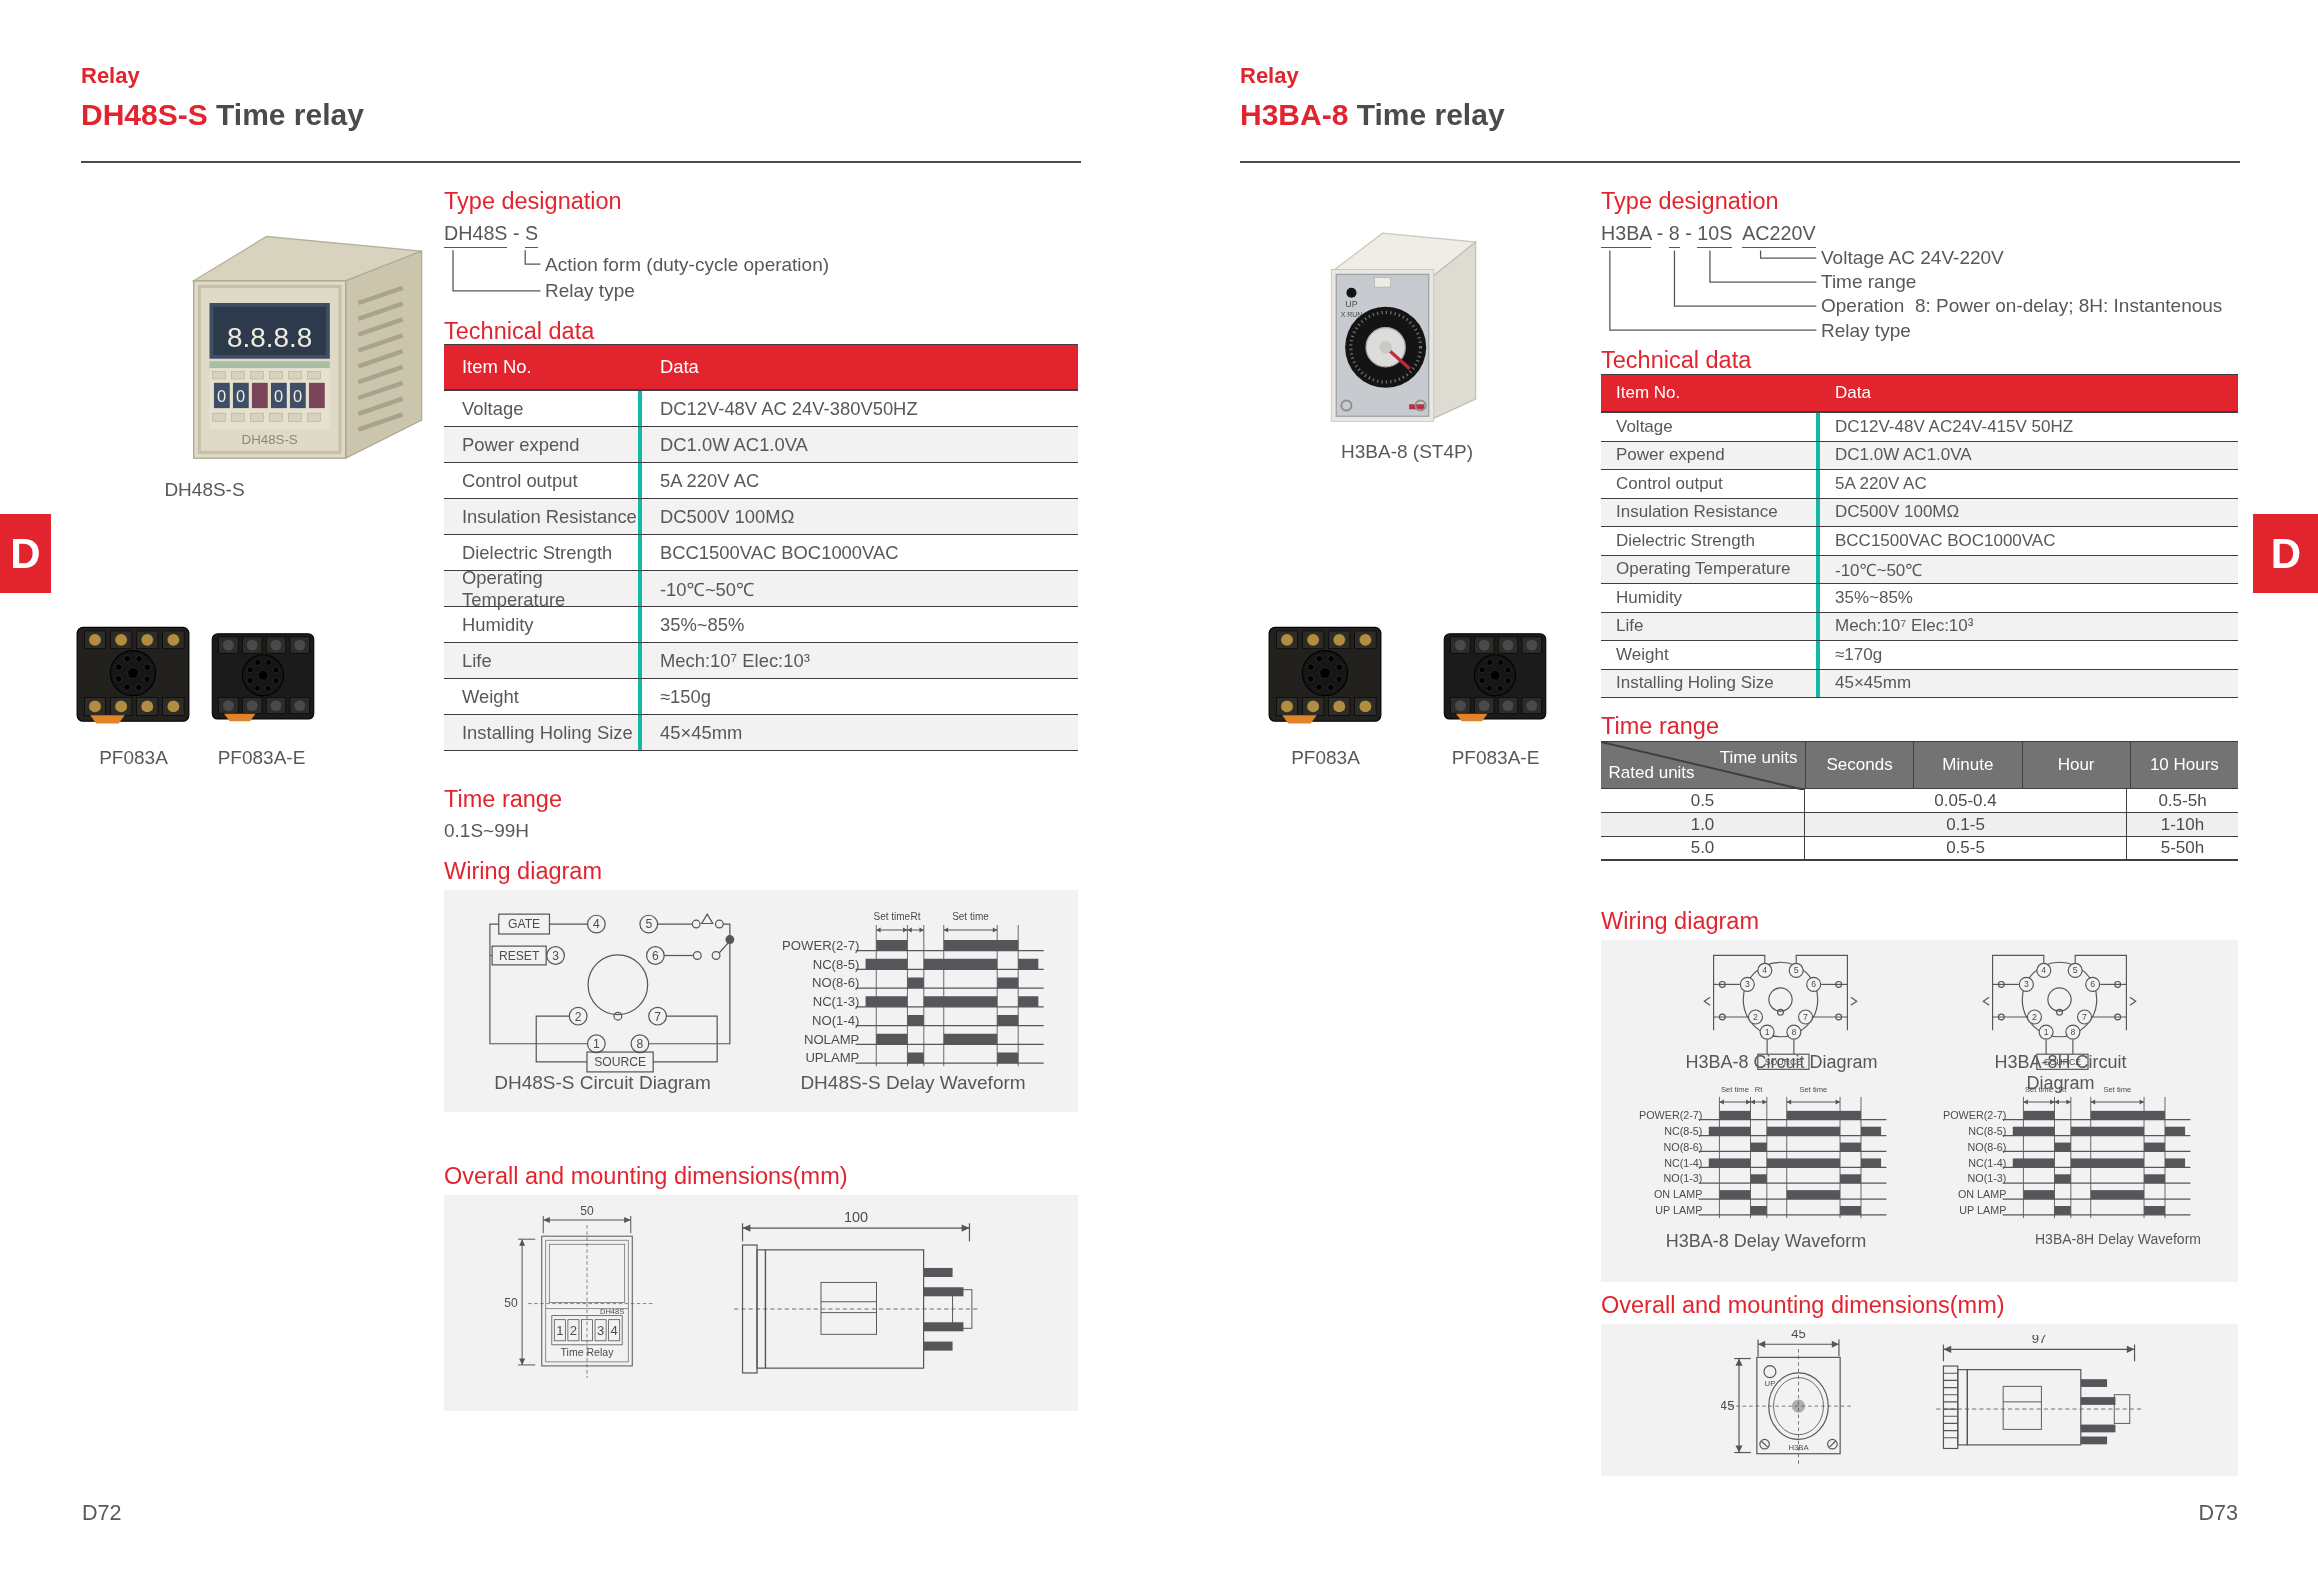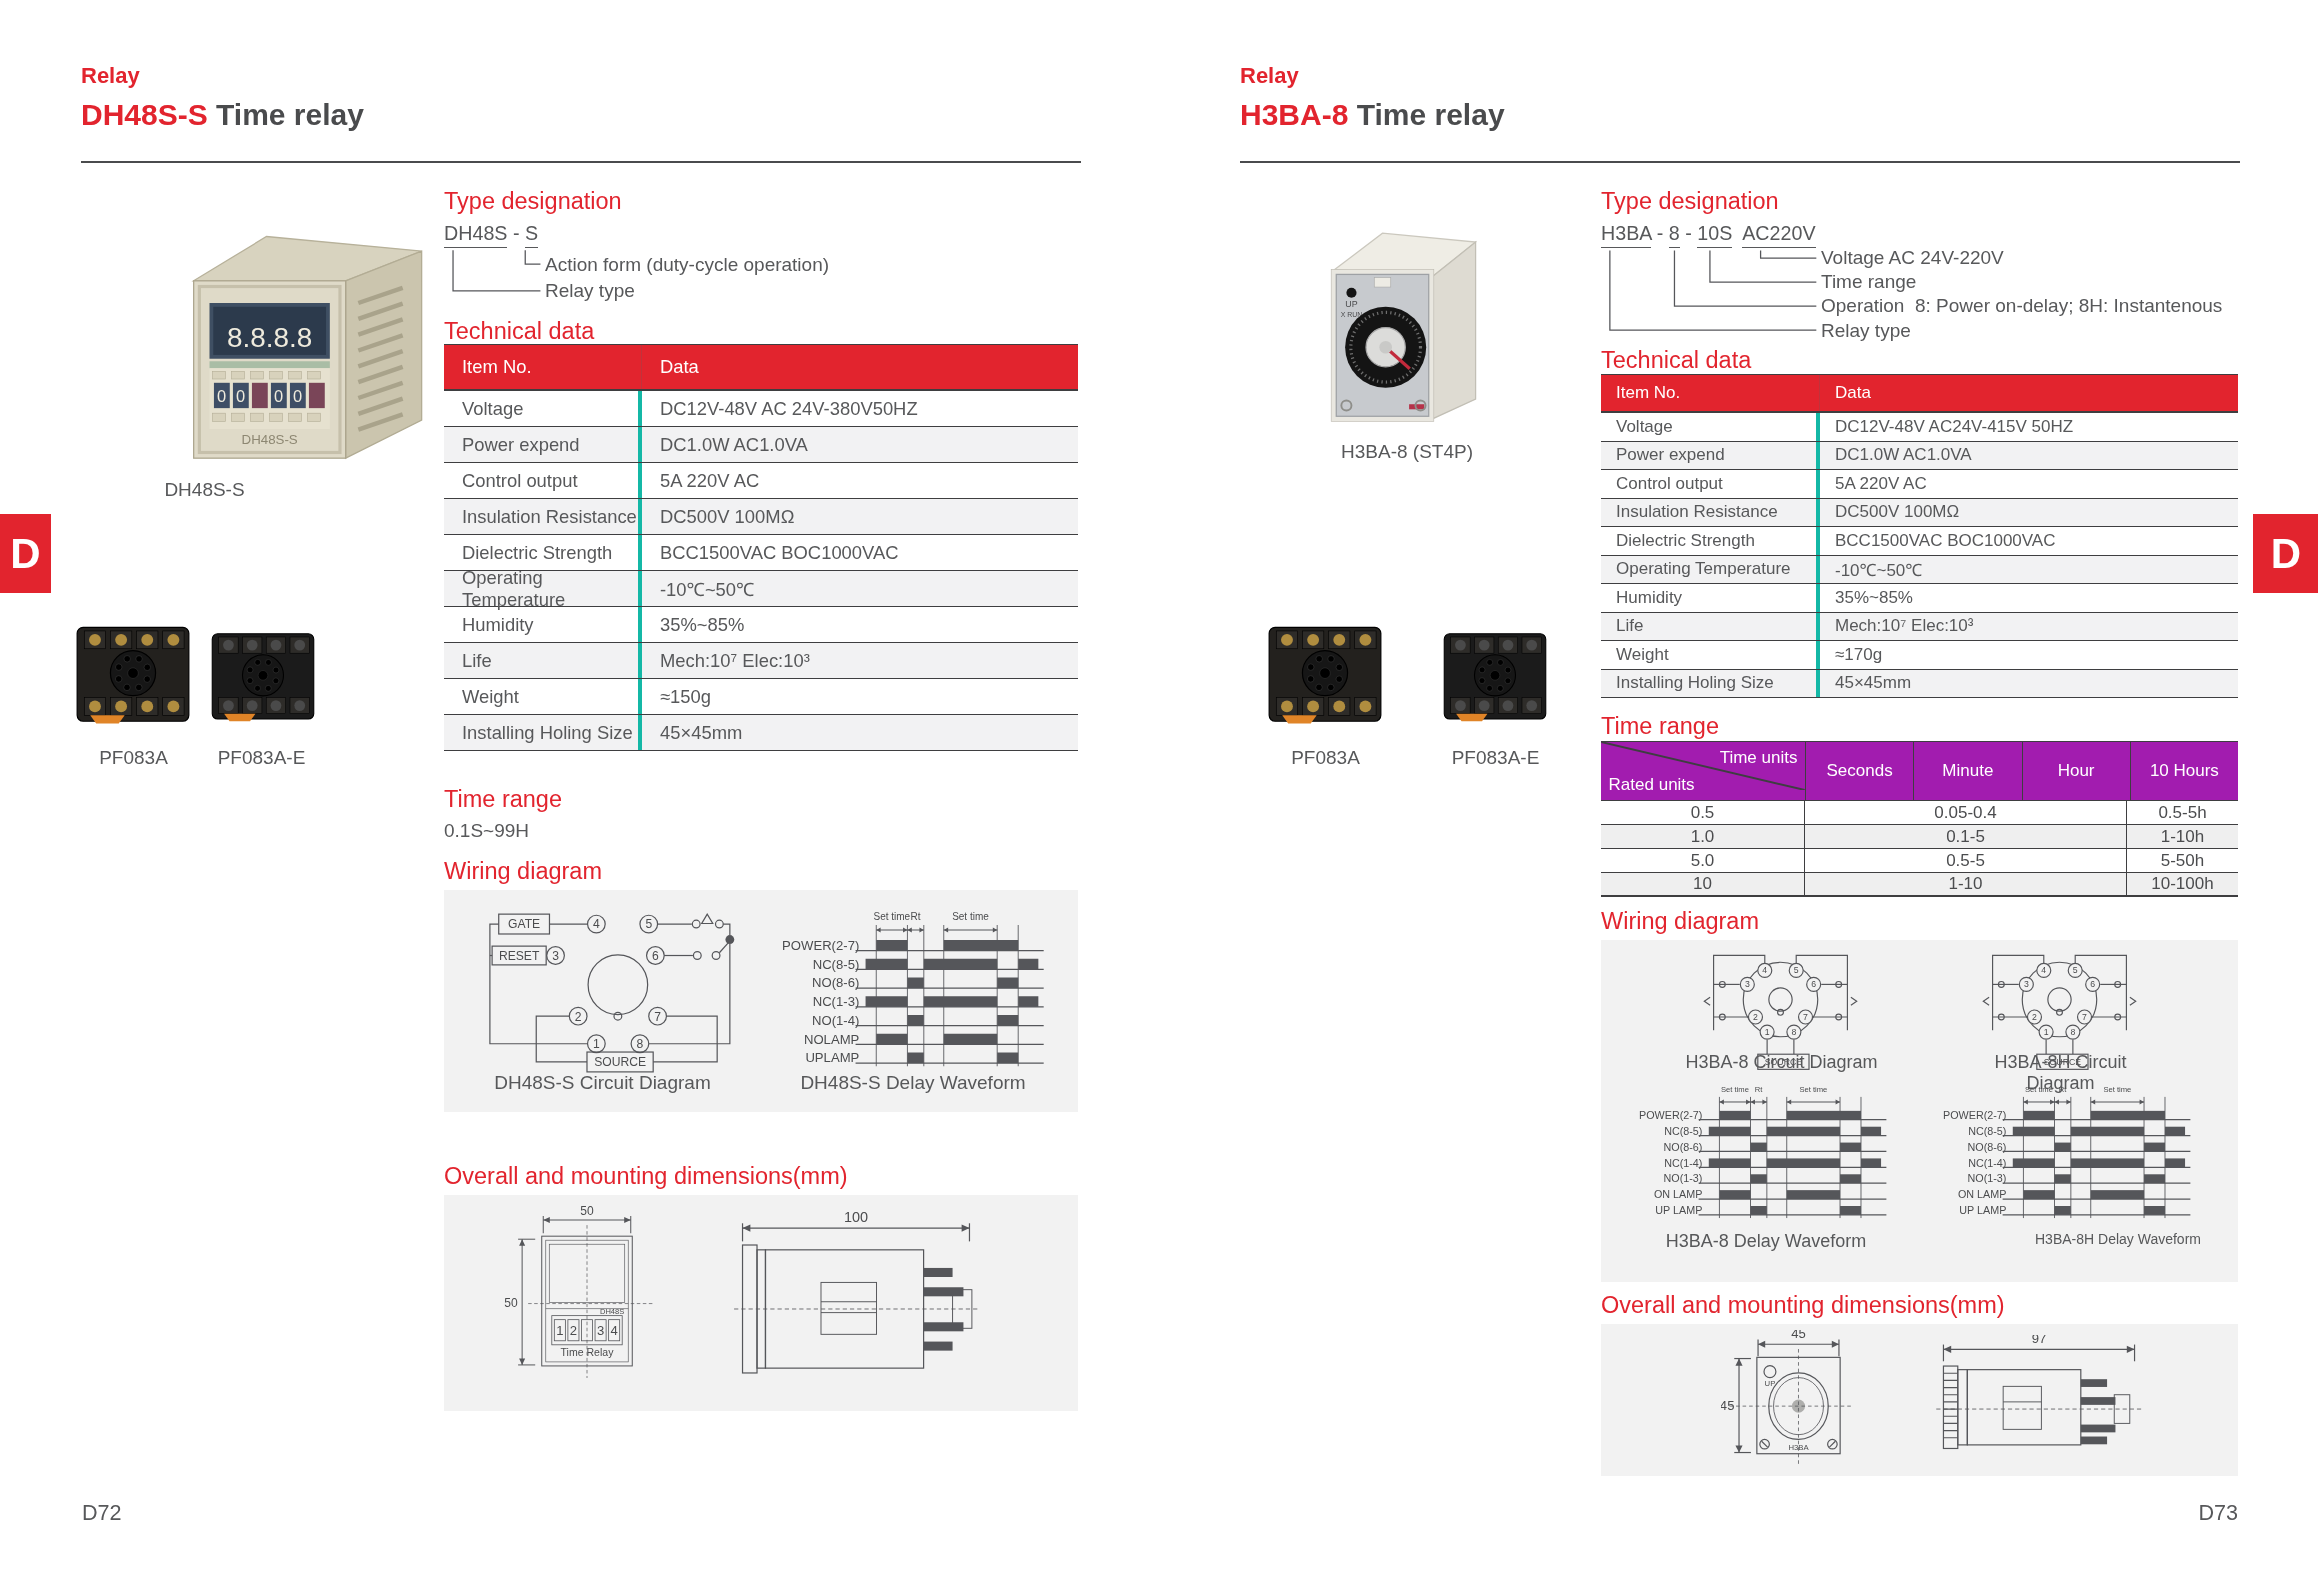--- a/index.html
+++ b/index.html
@@ -28,21 +28,21 @@
   .tt-h2{flex:1;padding-left:18px;display:flex;align-items:center}
   .tt-row{display:flex;height:36px;border-bottom:1.6px solid #3E3E40}
   .tt-row.alt{background:#F2F2F3}
   .tt-c1{width:198px;padding-left:18px;display:flex;align-items:center;border-right:4px solid #14b8a6}
   .tt-c2{flex:1;padding-left:18px;display:flex;align-items:center}
   .compact{font-size:17px}
   .compact .tt-h1,.compact .tt-c1{width:219px;padding-left:15px}
   .compact .tt-h2,.compact .tt-c2{padding-left:15px}
   .compact .tt-row{height:28.5px;border-bottom-width:1.3px}
   .trt{color:#4B4C4E}
-  .trt-head{display:flex;background:#a21caf;color:#FFF;height:60px;border-top:1.9px solid #3E3E40;border-bottom:1.9px solid #3E3E40}
+  .trt-head{display:flex;background:#737373;color:#FFF;height:48px;border-top:1.9px solid #3E3E40;border-bottom:1.9px solid #3E3E40}
   .trt-corner{width:204px;position:relative}
   .trt-cu{position:absolute;right:7.6px;top:6.3px;font-size:17px}
   .trt-cl{position:absolute;left:7.6px;bottom:5px;font-size:17px}
   .trt-col{flex:1;display:flex;align-items:center;justify-content:center;font-size:17px;border-left:1.3px solid #3E3E40}
   .trt-row{display:flex;height:24px;font-size:17px;border-bottom:1.3px solid #3E3E40}
   .trt-row:last-child{border-bottom-width:2.5px}
   .trt-row.alt{background:#EFEFEF}
   .trt-a{width:204px;display:flex;align-items:center;justify-content:center;border-right:1.3px solid #3E3E40}
   .trt-b{width:322px;display:flex;align-items:center;justify-content:center;border-right:1.3px solid #3E3E40}
   .trt-c{flex:1;display:flex;align-items:center;justify-content:center}
@@ -568,25 +568,20 @@
         </div>
         <div class="trt-row alt">
           <div class="trt-a">1.0</div>
           <div class="trt-b">0.1-5</div>
           <div class="trt-c">1-10h</div>
         </div>
         <div class="trt-row">
           <div class="trt-a">5.0</div>
           <div class="trt-b">0.5-5</div>
           <div class="trt-c">5-50h</div>
-        </div>
-        <div class="trt-row alt">
-          <div class="trt-a">10</div>
-          <div class="trt-b">1-10</div>
-          <div class="trt-c">10-100h</div>
         </div>
       </div>
   </div>
 
   <div class="red-h abs" style="left:1601px;top:908px">Wiring diagram</div>
   <div class="panel abs" style="left:1601px;top:940px;width:637px;height:342px"></div>
   <svg id="circ-r1" class="abs" style="left:1690px;top:946px" width="181" height="128" viewBox="0 0 310 220">
       <circle cx="155" cy="92" r="64" stroke="#55565A" stroke-width="2" fill="none"></circle>
       <circle cx="155" cy="92" r="20" stroke="#55565A" stroke-width="2" fill="none"></circle>
       <circle cx="155" cy="114" r="5" stroke="#55565A" stroke-width="2" fill="none"></circle>

